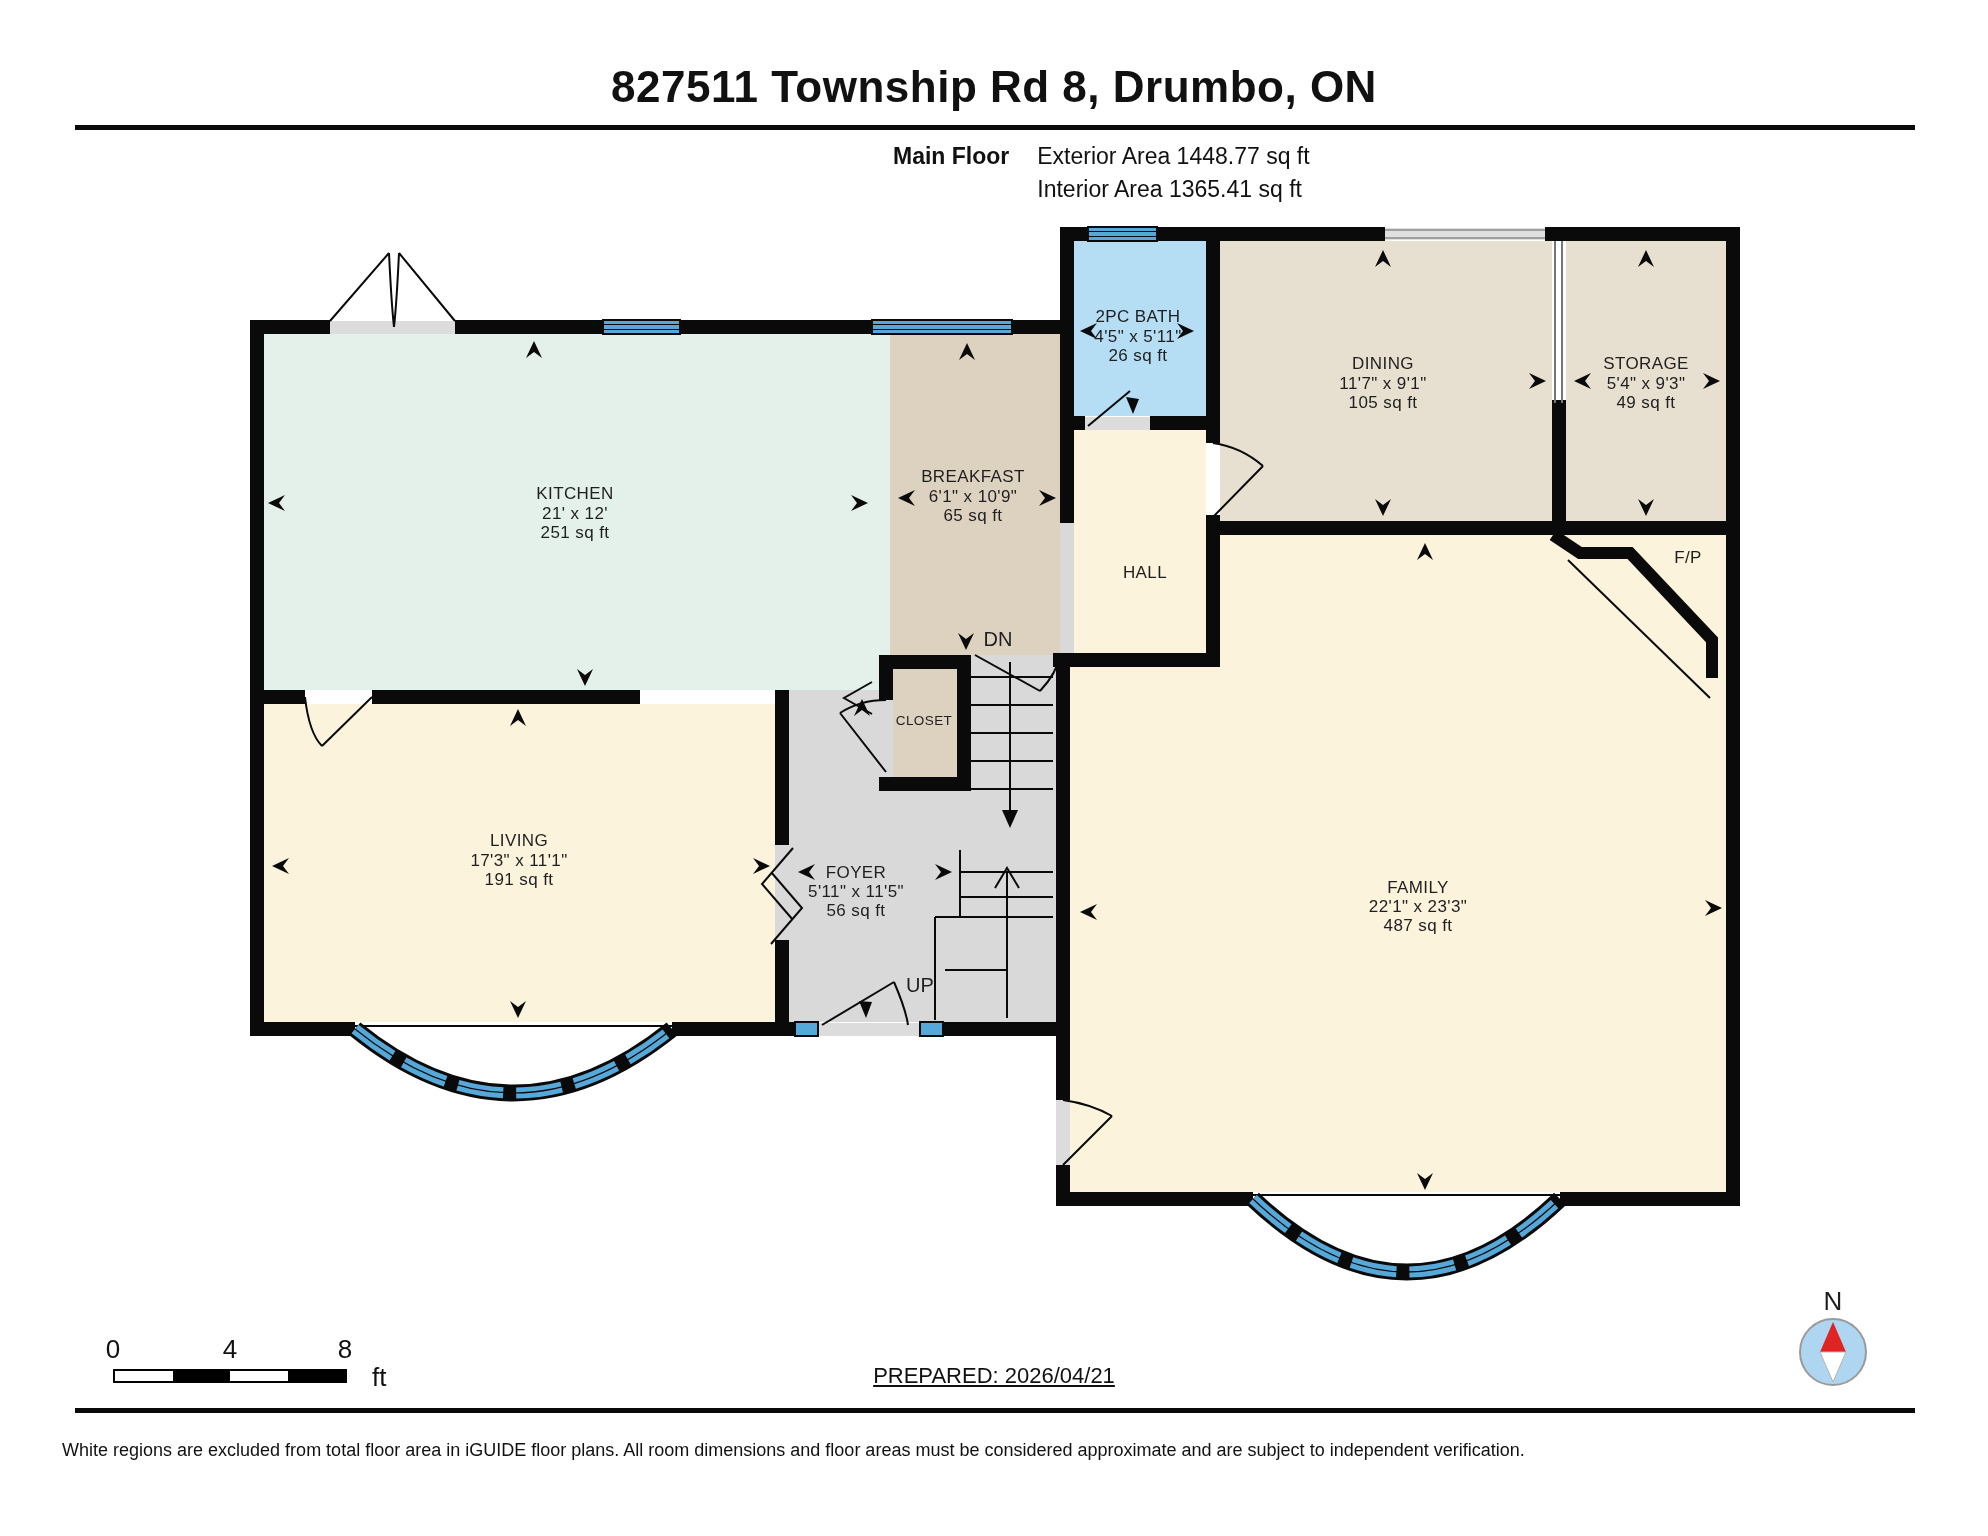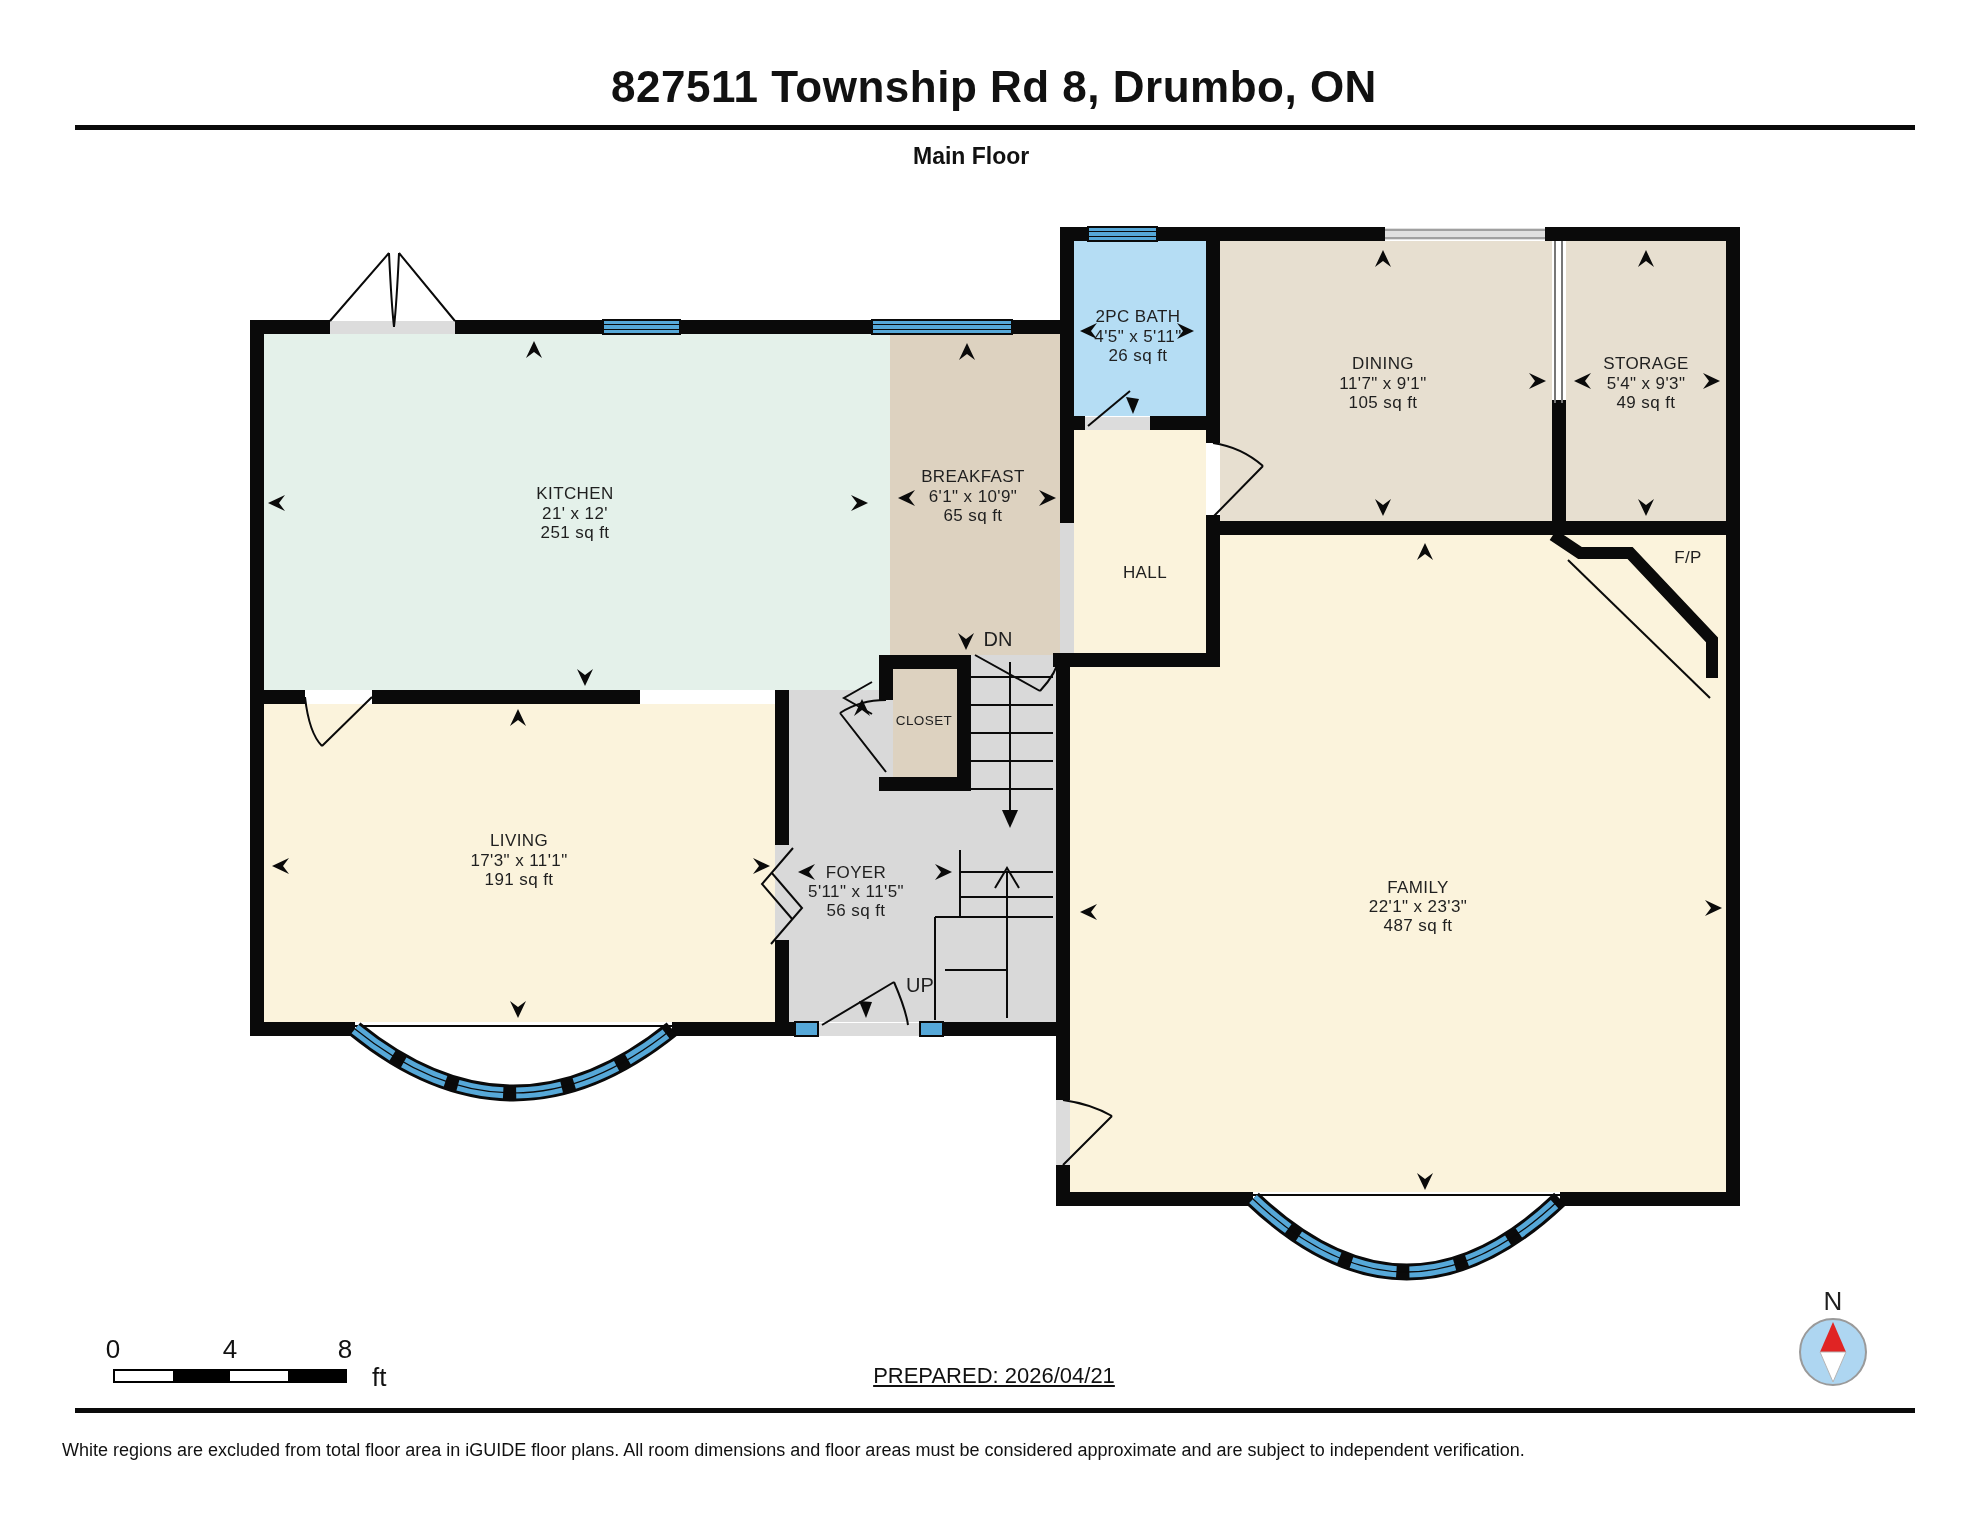--- a/index.html
+++ b/index.html
@@ -3,21 +3,21 @@
 <meta charset="utf-8">
 <style>
   html,body{margin:0;padding:0;background:#ffffff;}
   .page{position:relative;width:1988px;height:1536px;background:#fff;
         font-family:"Liberation Sans",sans-serif;color:#111;overflow:hidden;}
   .title{position:absolute;left:0;top:62px;width:100%;text-align:center;
          font-size:44px;font-weight:bold;letter-spacing:0.5px;}
   .rule{position:absolute;left:75px;width:1840px;background:#0a0a0a;}
   .rule-top{top:125px;height:5px;}
   .rule-bottom{top:1408px;height:5px;}
-  .subheader{position:absolute;left:893px;top:140px;display:flex;gap:28px;font-size:23px;margin-left:20px;}
+  .subheader{position:absolute;left:893px;top:140px;display:flex;gap:28px;font-size:23px;}
   .floor-label{font-weight:bold;white-space:nowrap;line-height:33px;}
   .areas div{line-height:33px;white-space:nowrap;}
   .plan-svg{position:absolute;left:0;top:0;}
   svg text{font-family:"Liberation Sans",sans-serif;fill:#1f1f1f;}
   .room-name,.room-dims,.room-area{font-size:17px;letter-spacing:0.4px;}
   .small-label{font-size:13.5px;letter-spacing:0.4px;}
   .stair-label{font-size:20px;}
   .scale-num{position:absolute;width:40px;text-align:center;font-size:26px;top:1334px;}
   .scalebar{position:absolute;left:113px;top:1369px;width:230px;height:10px;
             border:2px solid #000;display:flex;}
@@ -31,20 +31,24 @@
 </head>
 <body>
 
 <div class="page">
 
   <div class="title">827511 Township Rd 8, Drumbo, ON</div>
   <div class="rule rule-top"></div>
 
   <div class="subheader">
     <div class="floor-label">Main Floor</div>
+    <div class="areas">
+      <div>Exterior Area 1448.77 sq ft</div>
+      <div>Interior Area 1365.41 sq ft</div>
+    </div>
   </div>
 
   <svg class="plan-svg" width="1988" height="1536" viewBox="0 0 1988 1536">
     <defs>
       <path id="dimarrow" d="M0,0 L-17,-8 L-11,0 L-17,8 Z"></path>
     </defs>
 
     <g>
       <rect x="775" y="655" width="285" height="367" fill="#d9d9d9"></rect>
       <rect x="1053" y="523" width="21" height="137" fill="#d9d9d9"></rect>

